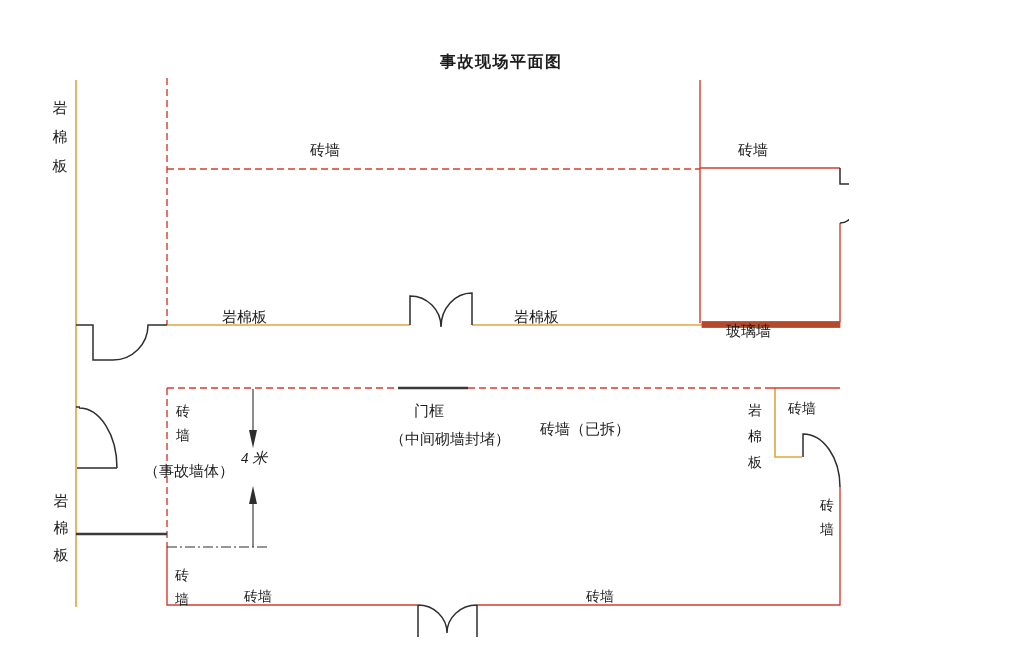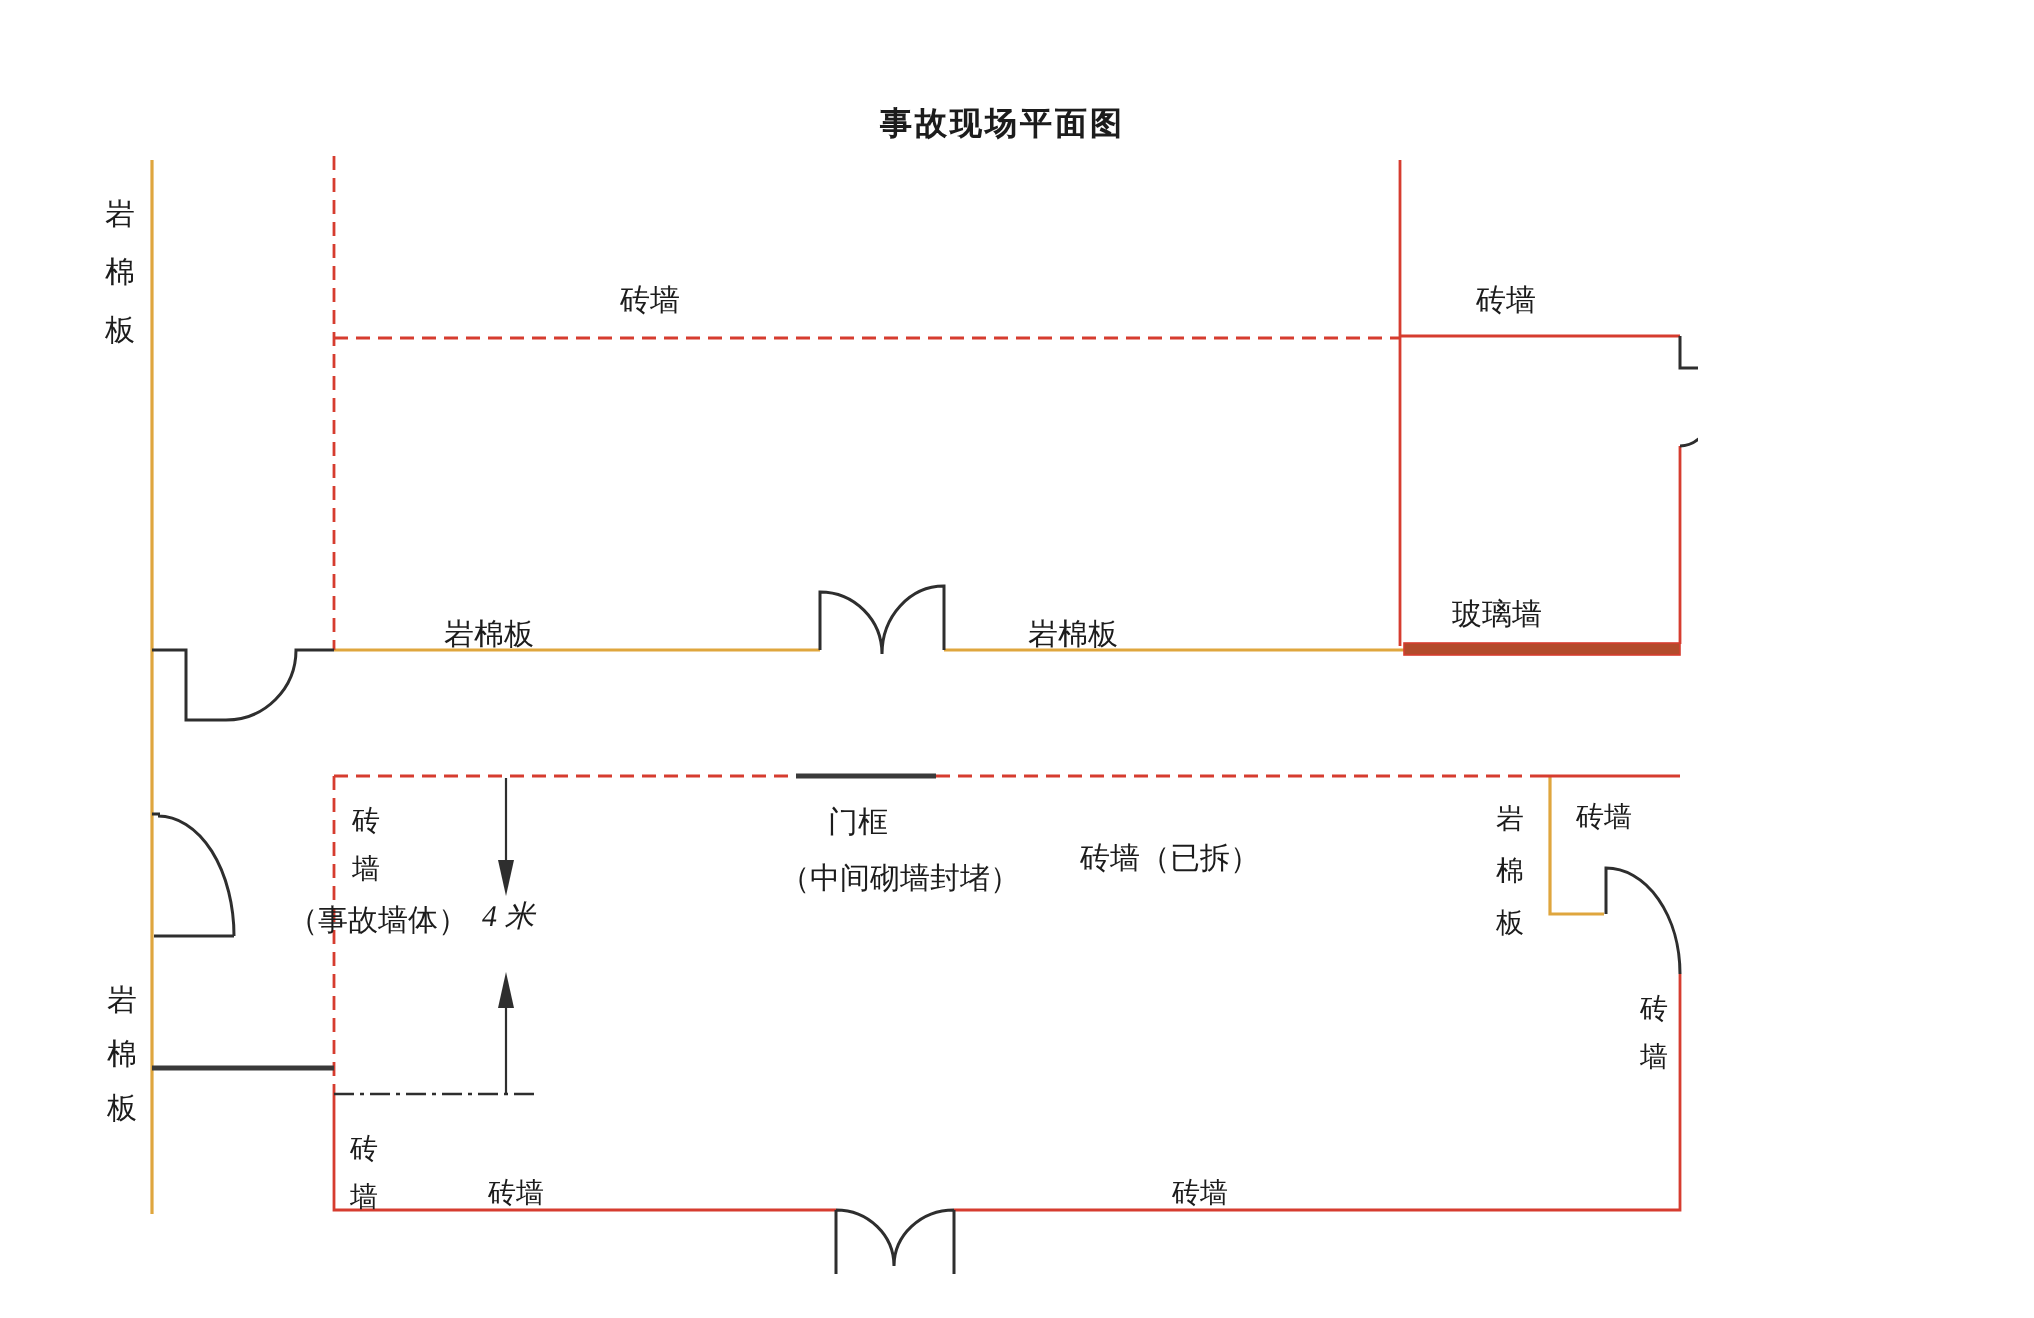--- a/index.html
+++ b/index.html
@@ -81,24 +81,24 @@
 
   <span class="lbl v" style="left:51px;top:94px;line-height:29px;">岩棉板</span>
   <span class="lbl" style="left:310px;top:141px;">砖墙</span>
   <span class="lbl" style="left:738px;top:141px;">砖墙</span>
 
   <span class="lbl" style="left:884px;top:190px;font-size:16px;">通</span>
   <span class="lbl" style="left:884px;top:378px;font-size:16px;">道</span>
 
   <span class="lbl" style="left:222px;top:308px;">岩棉板</span>
   <span class="lbl" style="left:514px;top:308px;">岩棉板</span>
-  <span class="lbl" style="left:726px;top:298px;">玻璃墙</span>
+  <span class="lbl" style="left:726px;top:322px;">玻璃墙</span>
 
   <span class="lbl v" style="left:174px;top:400px;line-height:24px;font-size:14px;">砖墙</span>
-  <span class="lbl small" style="left:144px;top:451px;">（事故墙体）</span>
+  <span class="lbl small" style="left:144px;top:462px;">（事故墙体）</span>
   <span class="lbl" style="left:241px;top:449px;font-style:italic;">4 米</span>
 
   <span class="lbl" style="left:414px;top:402px;text-align:center;">门框</span>
   <span class="lbl small" style="left:390px;top:430px;">（中间砌墙封堵）</span>
   <span class="lbl" style="left:540px;top:420px;">砖墙（已拆）</span>
 
   <span class="lbl v" style="left:746px;top:398px;line-height:26px;font-size:14px;">岩棉板</span>
   <span class="lbl" style="left:788px;top:400px;font-size:14px;">砖墙</span>
   <span class="lbl v" style="left:818px;top:494px;line-height:24px;font-size:14px;">砖墙</span>
 

